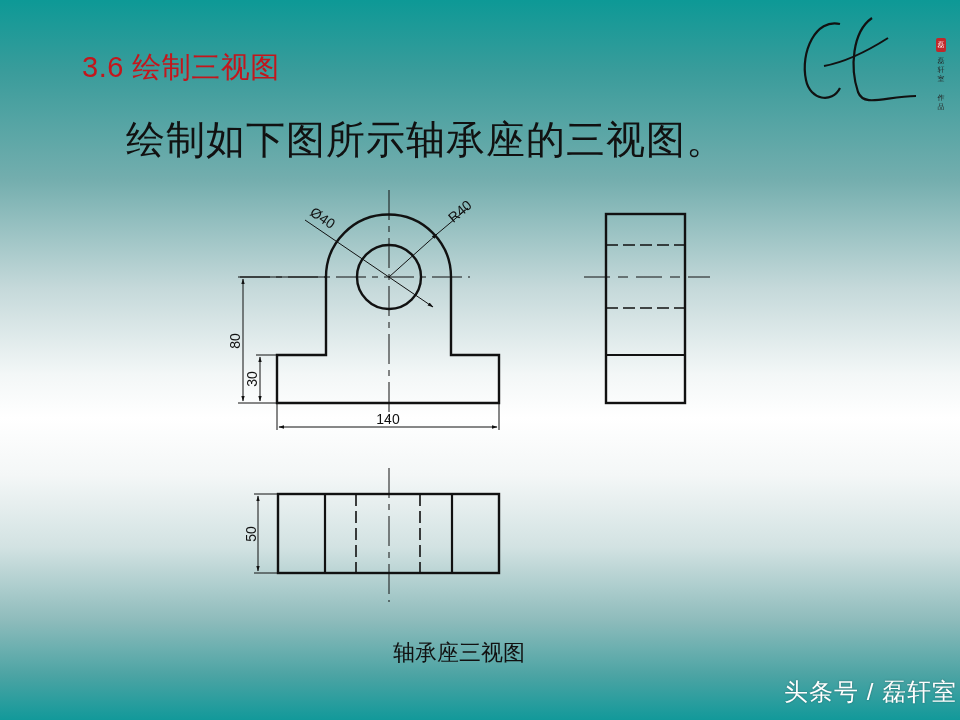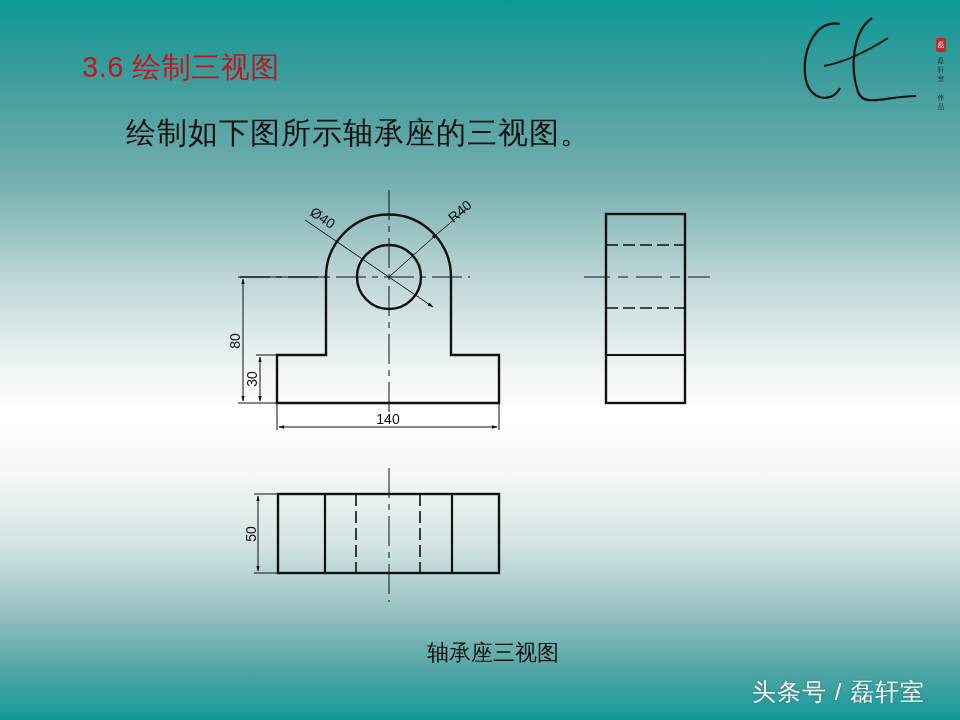--- a/index.html
+++ b/index.html
@@ -10,29 +10,29 @@
       #ffffff 58%, #f4f7f7 66%, #d2e2e2 76%, #8fbcbc 86%, #4aa3a3 94%, #12999a 100%);
     font-family: "Liberation Sans", "DejaVu Sans", sans-serif;
   }
   .section-title {
     position: absolute; left: 82px; top: 48px;
     font-size: 29px; color: #c4161c; letter-spacing: 0.5px;
   }
   .instruction {
     position: absolute; left: 126px; top: 113px;
     font-family: "DejaVu Serif", "Liberation Serif", serif;
-    font-size: 30px; color: #111; letter-spacing: 1px;
+    font-size: 39px; color: #111; letter-spacing: 1px;
   }
   .caption {
     position: absolute; left: 393px; top: 638px;
     font-family: Liberation Mono, monospace;
-    font-size: 22px; color: #111; margin-left: 34px;
+    font-size: 22px; color: #111;
   }
   .watermark {
-    position: absolute; left: 752px; top: 676px;
+    position: absolute; left: 784px; top: 676px;
     font-size: 24px; color: #ffffff; letter-spacing: 1px;
     text-shadow: 0 0 2px rgba(0,0,0,0.35);
   }
   .logo { position: absolute; left: 796px; top: 12px; width: 160px; height: 100px; }
   .logo-side {
     position: absolute; left: 934px; top: 38px; width: 14px;
     font-size: 7px; color: #222; line-height: 9px; text-align: center;
   }
   .seal {
     display: block; width: 10px; height: 14px; margin: 0 auto 4px auto;

